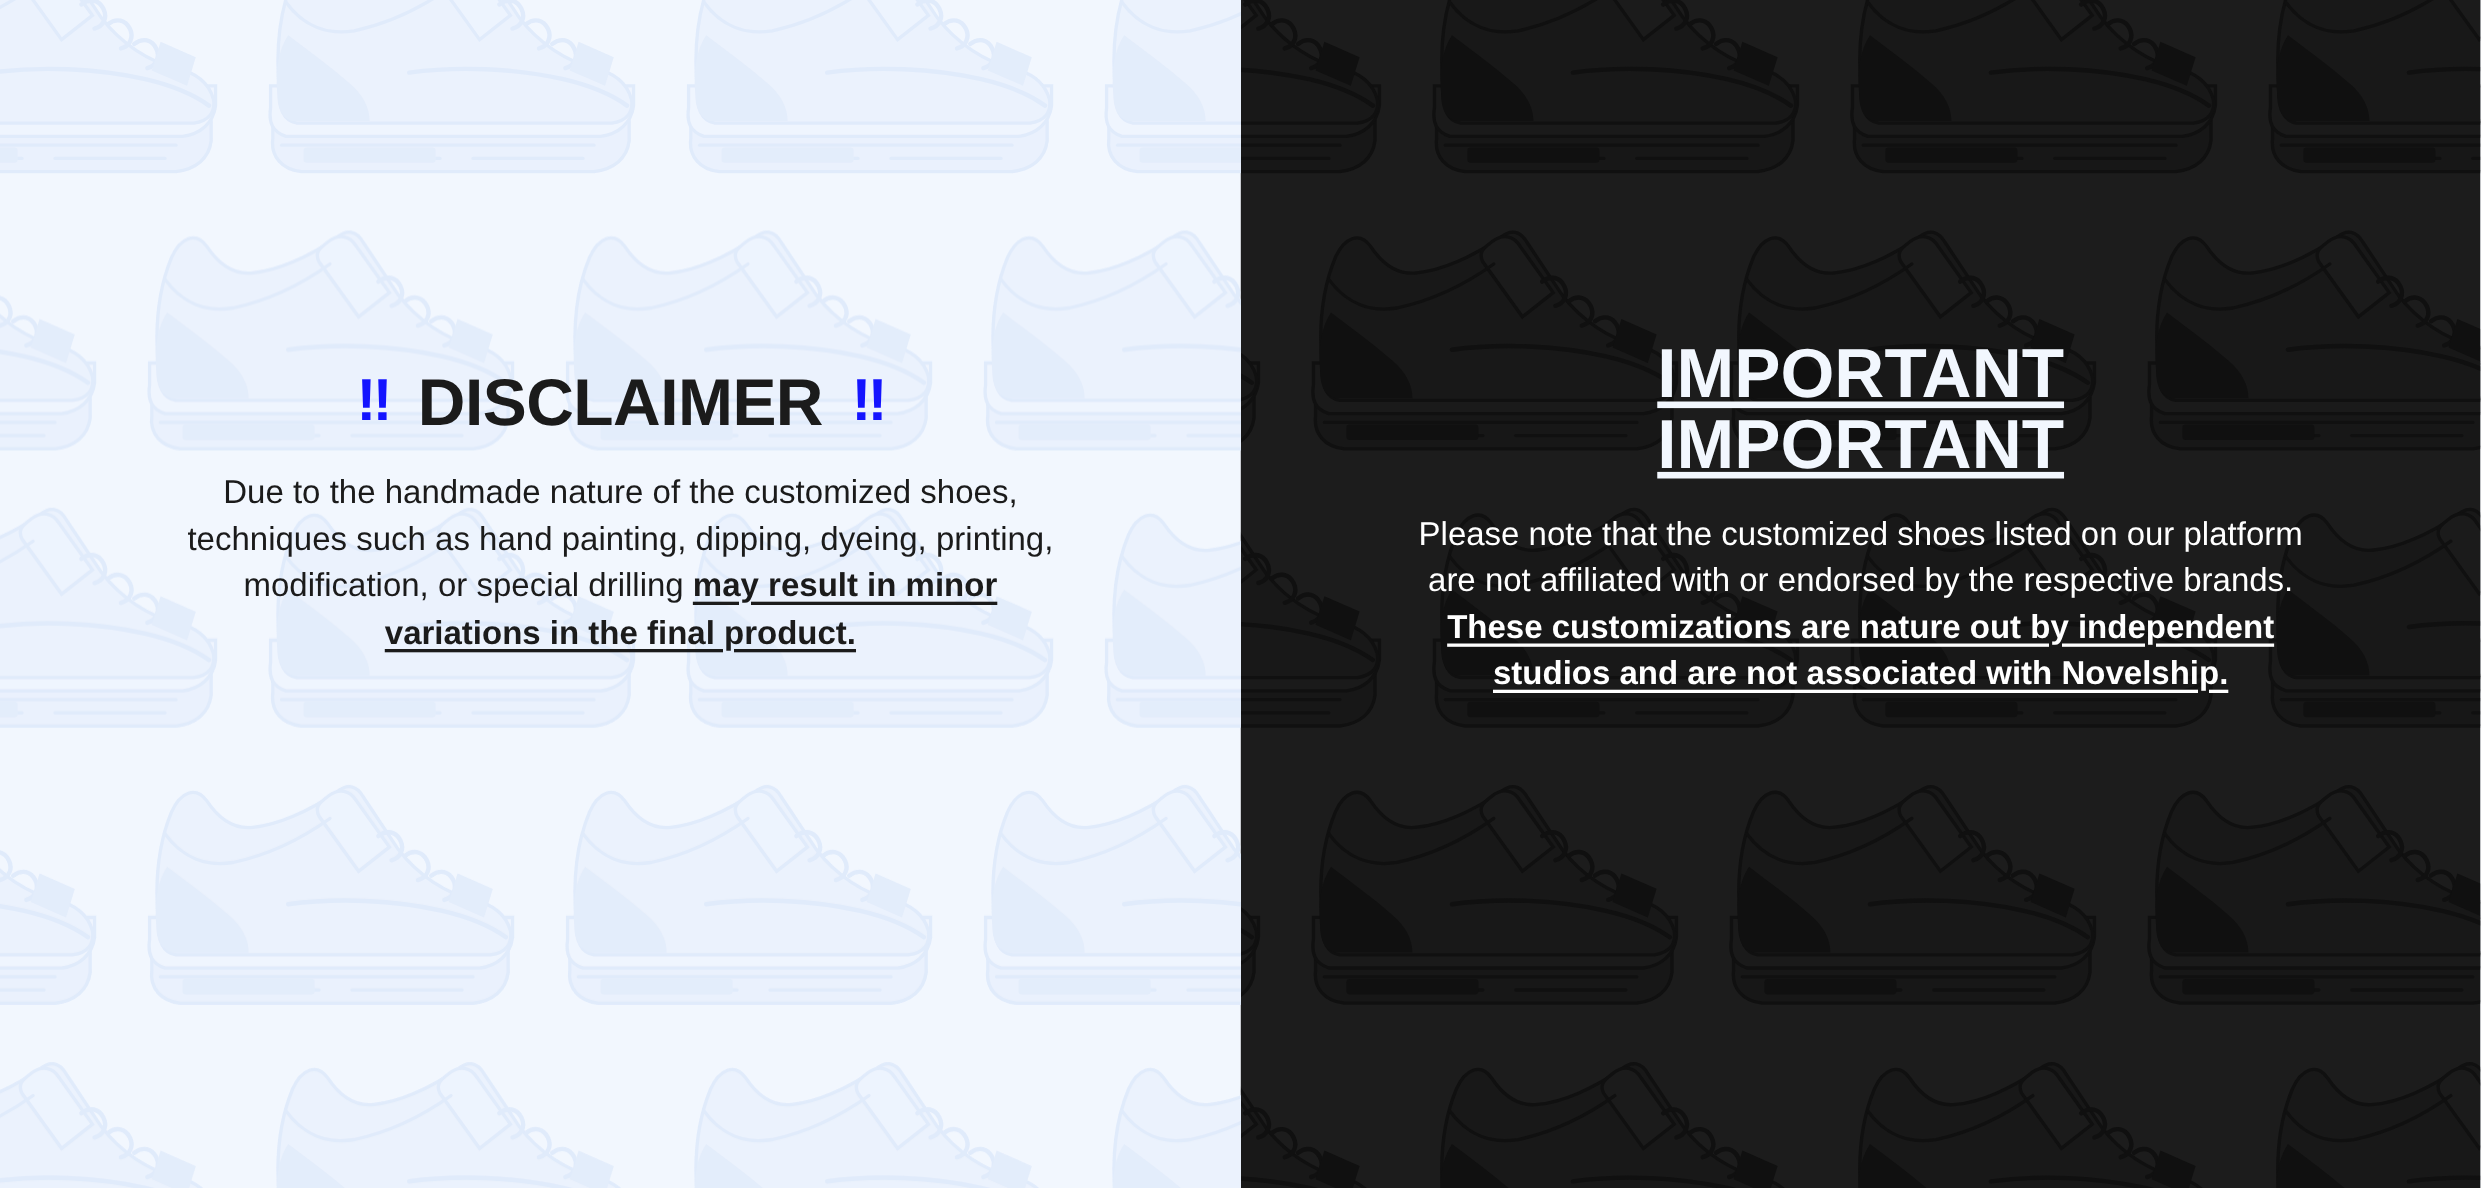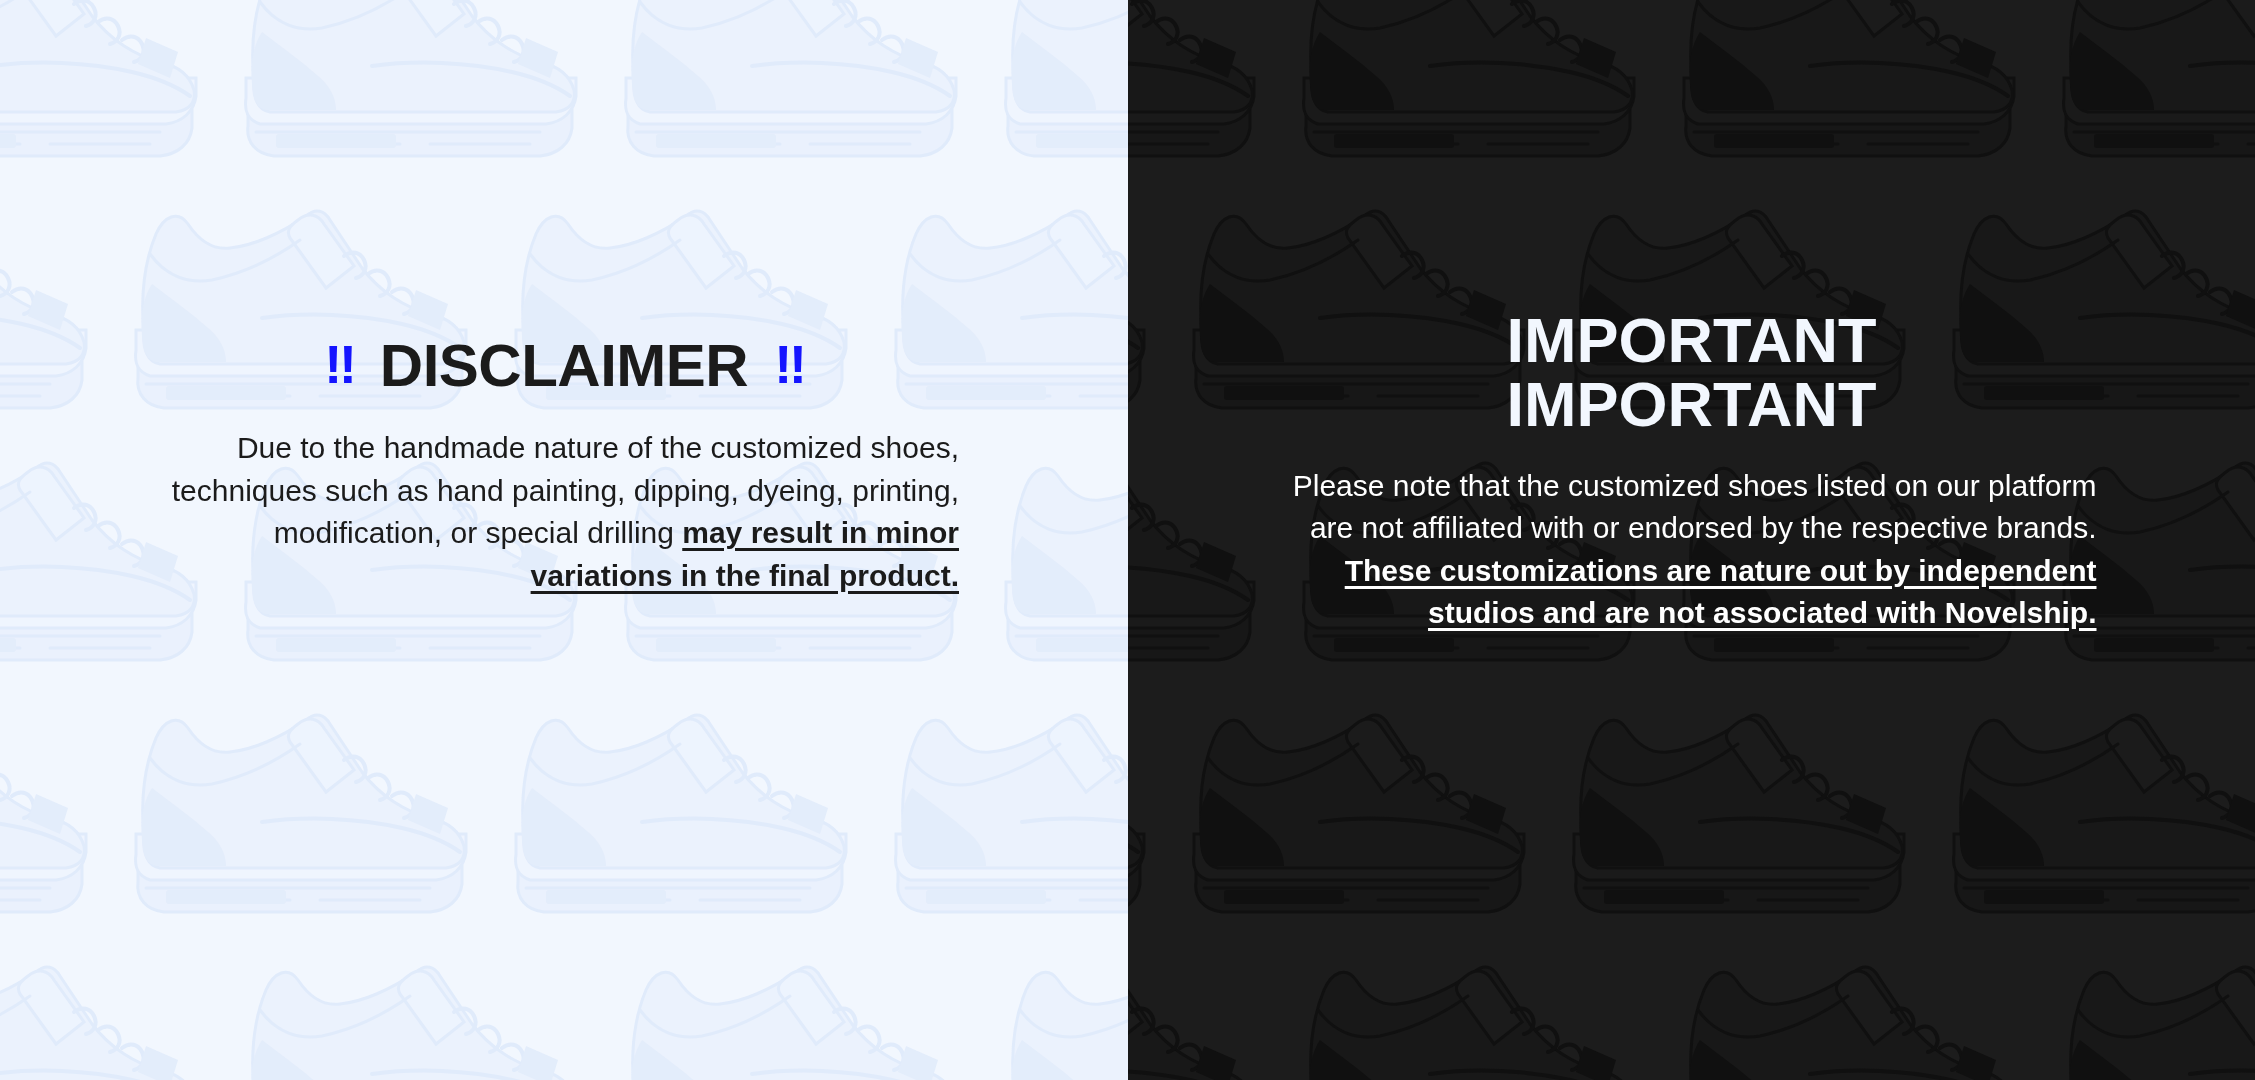--- a/index.html
+++ b/index.html
@@ -94,25 +94,26 @@
     position: relative;
     top: -2px;
   }
 
   .heading-right {
     font-size: 63px;
     color: #f2f7fe;
     letter-spacing: 0px;
     line-height: 1.02;
     max-width: 620px;
+    text-decoration: underline;
   }
 
   .body-text {
     margin: 0;
-    text-align: right;
+    text-align: center;
     font-size: 30px;
     line-height: 1.42;
     font-weight: 400;
   }
 
   .body-left {
     color: #1b1b1b;
     width: 790px;
     margin-top: 31px;
   }

